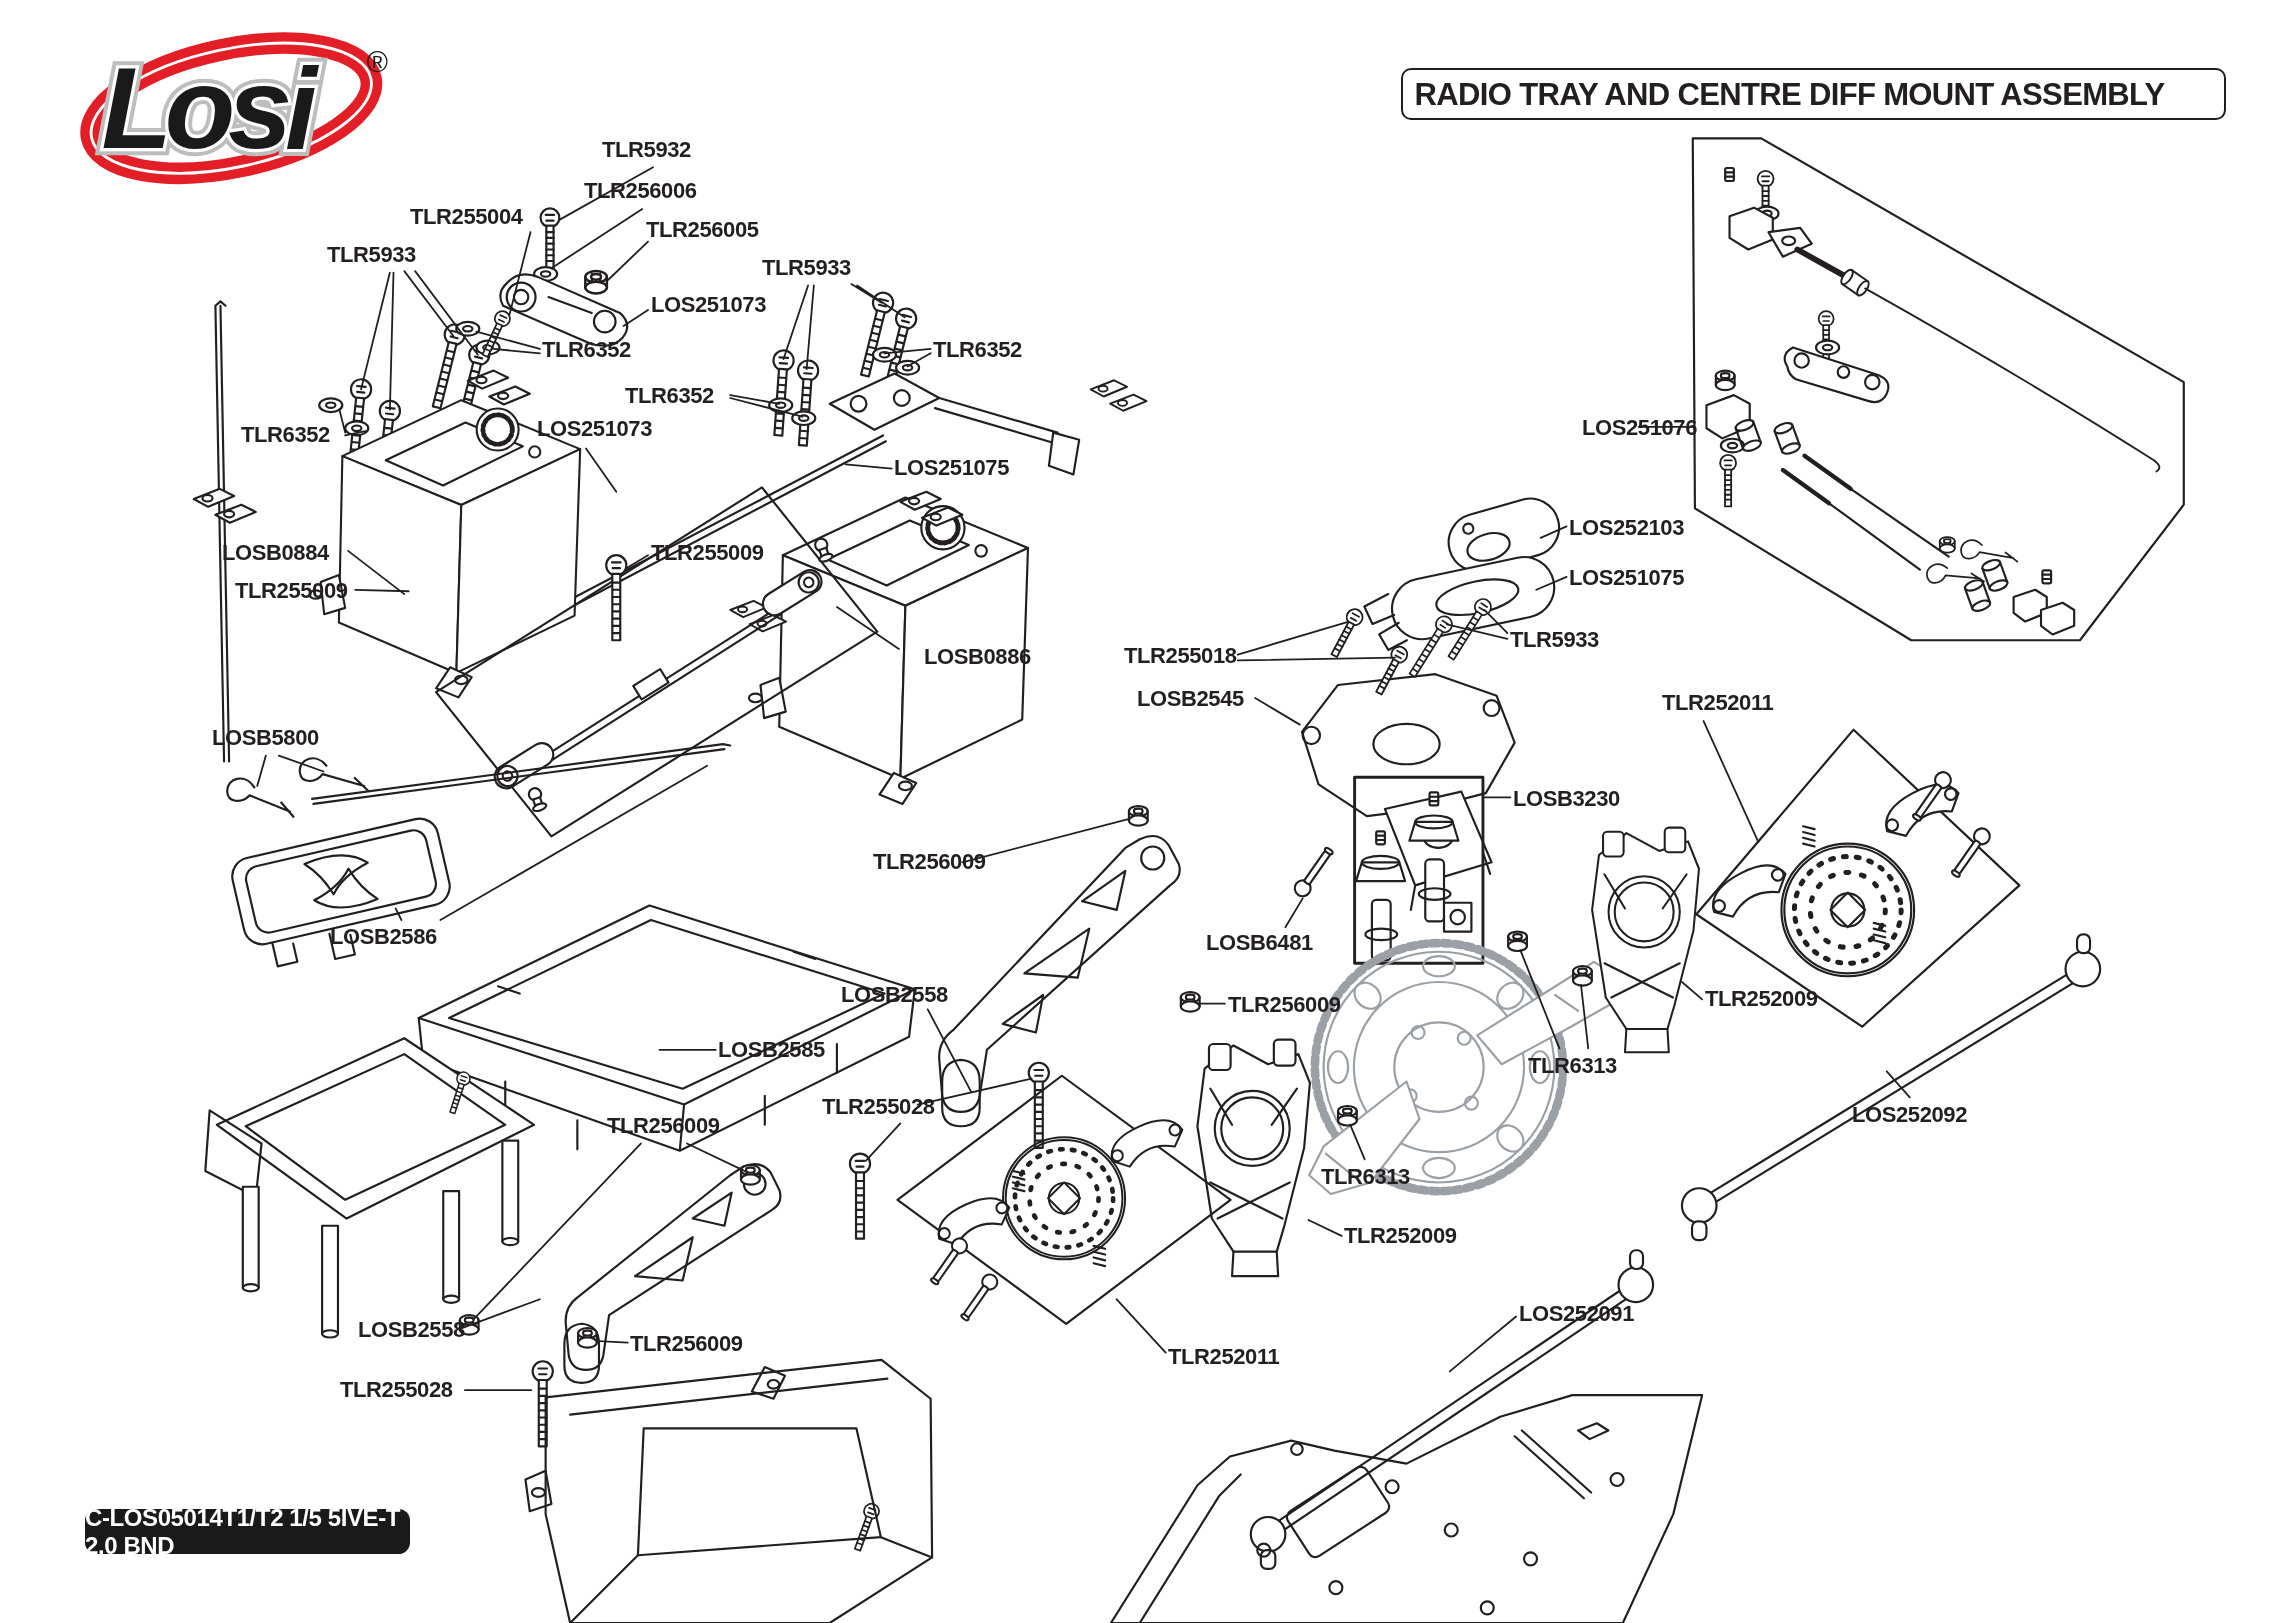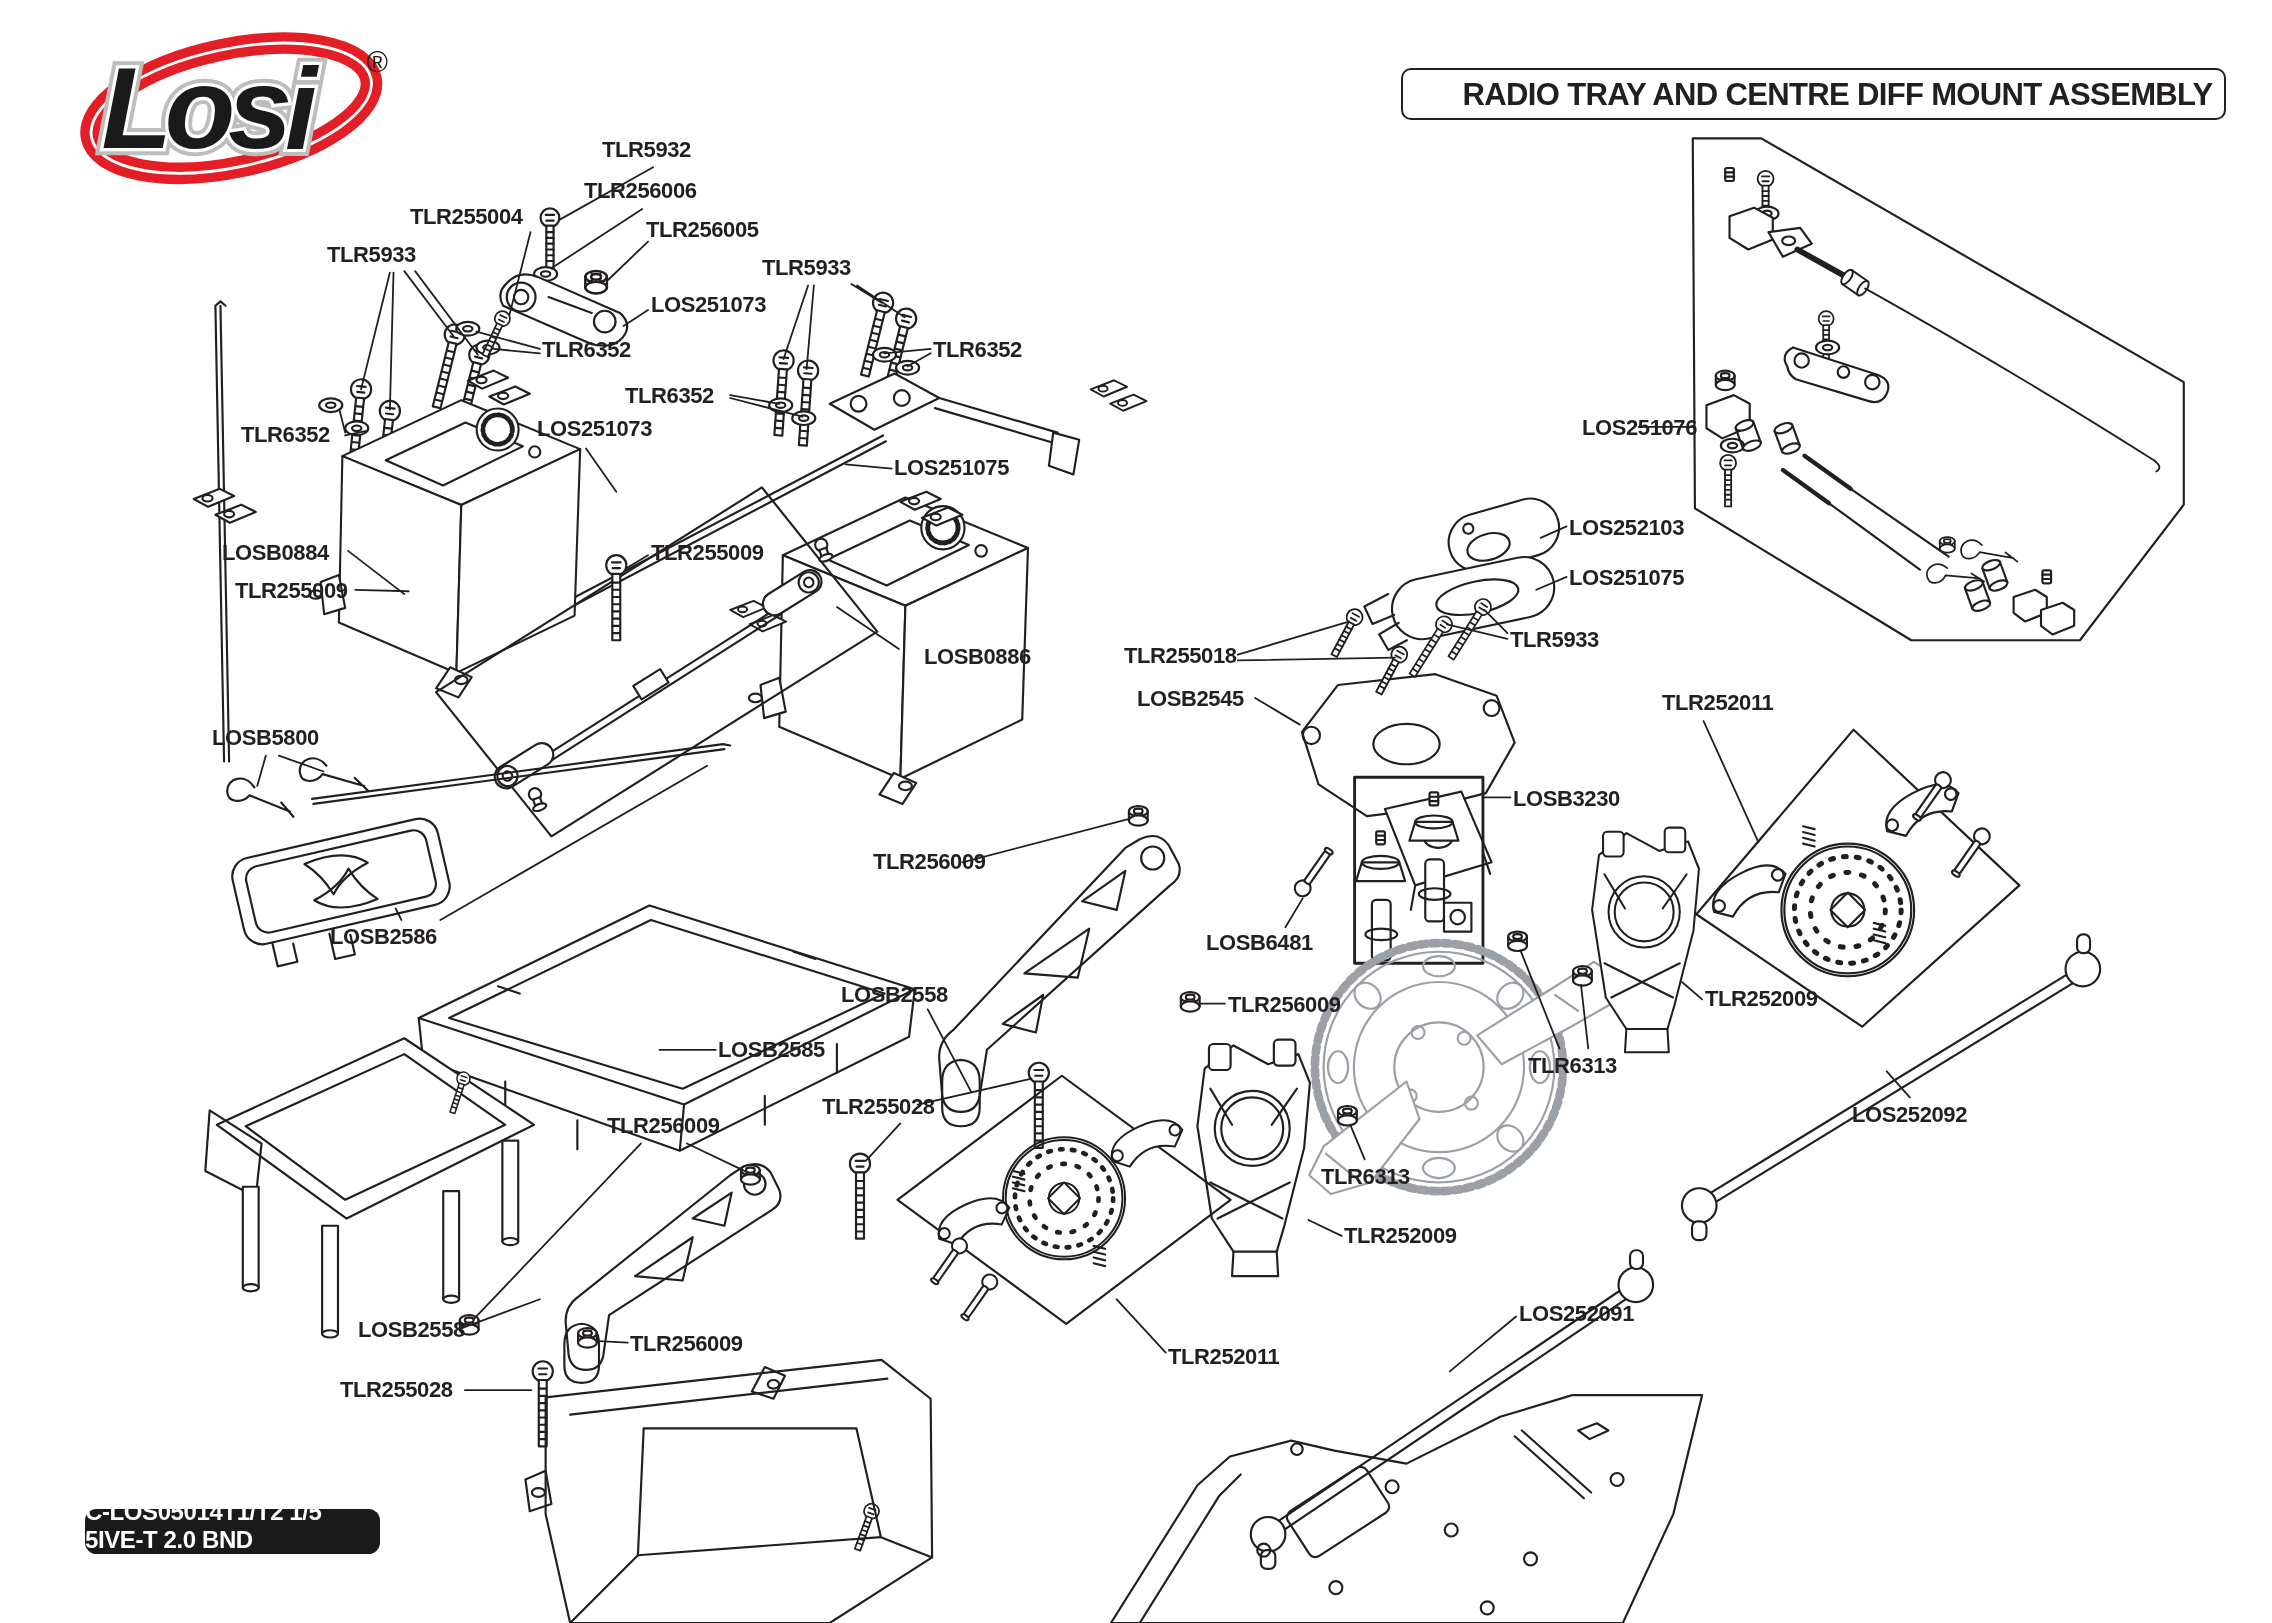--- a/index.html
+++ b/index.html
@@ -3,24 +3,24 @@
 <meta charset="utf-8">
 <style>
   html,body{margin:0;padding:0;background:#fff;}
   #canvas{position:relative;width:2273px;height:1623px;background:#fff;overflow:hidden;
           font-family:"Liberation Sans",sans-serif;color:#231f20;}
   #art{position:absolute;left:0;top:0;}
   .lbl{position:absolute;font-size:22px;font-weight:bold;letter-spacing:-0.4px;
        line-height:27px;white-space:nowrap;color:#231f20;}
   #title-box{position:absolute;left:1401px;top:68px;width:821px;height:48px;
        border:2.9px solid #231f20;border-radius:10px;display:flex;align-items:center;
-       justify-content:flex-end;background:#fff;}
+       justify-content:flex-start;background:#fff;}
   #title-box span{font-size:32px;font-weight:bold;letter-spacing:-0.7px;transform:scaleX(.97);}
-  #badge{position:absolute;left:85px;top:1509px;width:295px;height:45px;background:#1a1a1a;
-       border-radius:11.5px;display:flex;align-items:flex-end;justify-content:center;}
+  #badge{position:absolute;left:85px;top:1509px;width:325px;height:45px;background:#1a1a1a;
+       border-radius:11.5px;display:flex;align-items:center;justify-content:center;}
   #badge span{color:#fff;font-size:24px;font-weight:bold;letter-spacing:-0.4px;}
 </style>
 </head>
 <body>
 
 <div id="canvas">
 
 <svg id="art" width="2273" height="1623" viewBox="0 0 3151 2251">
   <defs>
     <g id="scr">

